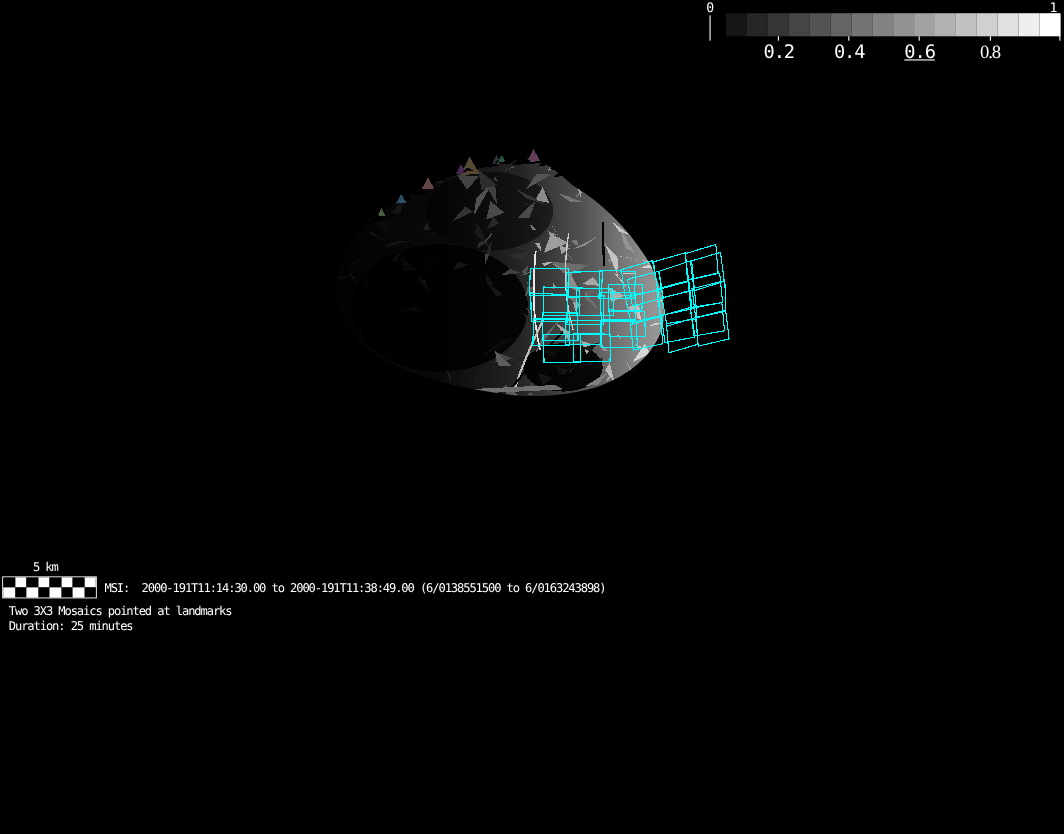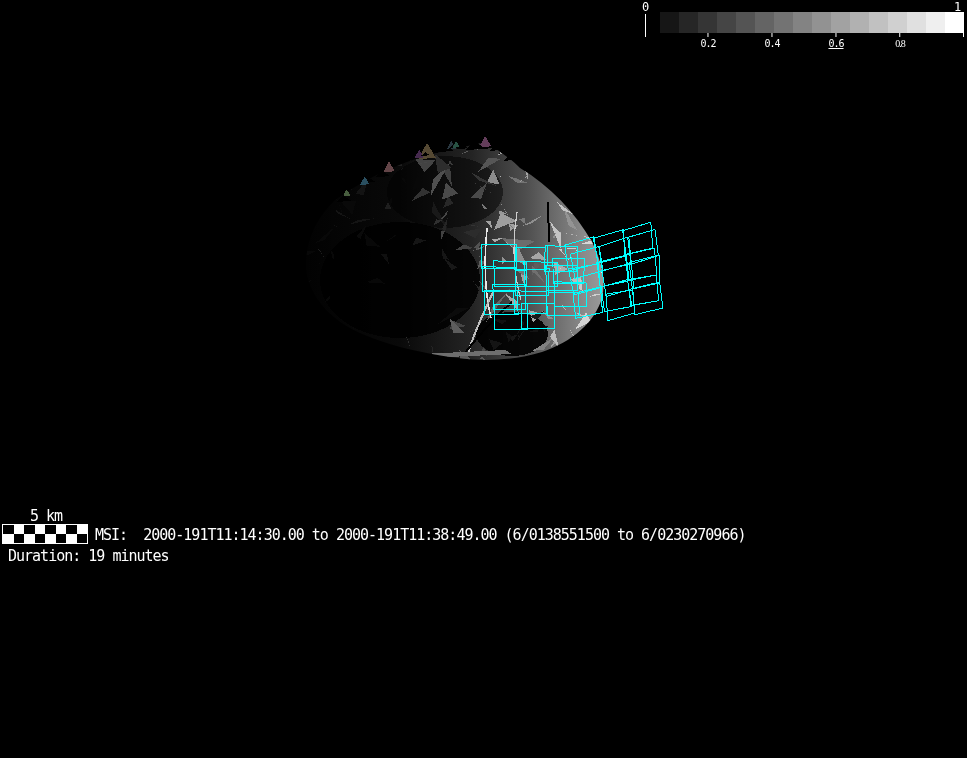--- a/index.html
+++ b/index.html
@@ -1,28 +1,28 @@
 <!DOCTYPE html>
 <html><head>
 <meta charset="utf-8">
 <style>
   html,body{margin:0;padding:0;background:#000;}
   body{position:relative;width:967px;height:758px;overflow:hidden;
        font-family:"DejaVu Sans Mono","Liberation Mono",monospace;color:#fff;}
   .abs{position:absolute;}
-  .txt{font-size:15px;letter-spacing:-1px;white-space:pre;line-height:14px;}
+  .txt{font-size:11px;letter-spacing:-1px;white-space:pre;line-height:14px;}
 
   
   #colorbar-strip{left:660px;top:12px;width:304px;height:21px;display:flex;}
   #colorbar-strip div{flex:1;}
   .cb-endlabel{top:0px;font-size:12px;letter-spacing:0;}
   .cb-tickline{width:1px;background:#fff;}
   .cb-tick{position:absolute;top:33px;transform:translateX(-50%);text-align:center;}
   .cb-tickmark{width:1px;height:4px;background:#fff;margin:0 auto;}
-  .cb-ticklabel{font-size:10px;letter-spacing:-1px;margin-top:1px;}
+  .cb-ticklabel{font-size:17px;letter-spacing:-1px;margin-top:1px;}
 
   
   #scale-checker{left:2px;top:524px;width:84px;height:18px;border:1px solid #fff;
     display:grid;grid-template-columns:repeat(8,1fr);grid-template-rows:repeat(2,1fr);}
   #scale-label{left:30px;top:509px;}
 
   #status-line{left:95px;top:528px;}
   #info-block{left:8px;top:549px;}
 
   #scene{left:280px;top:120px;width:400px;height:260px;}
@@ -372,17 +372,18 @@
       <div style="background: rgb(0, 0, 0);"></div>
       <div style="background: rgb(255, 255, 255);"></div>
       <div style="background: rgb(0, 0, 0);"></div>
       <div style="background: rgb(255, 255, 255);"></div>
       <div style="background: rgb(0, 0, 0);"></div>
       <div style="background: rgb(255, 255, 255);"></div>
       <div style="background: rgb(0, 0, 0);"></div>
     </div>
 </div>
 
-<div class="abs txt" id="status-line">MSI:  2000-191T11:14:30.00 to 2000-191T11:38:49.00 (6/0138551500 to 6/0230270966)</div>
+<div class="abs txt" id="status-line">MSI:  2000-191T11:14:30.00 to 2000-191T11:38:49.00 (6/0138551500 to 6/0163243898)</div>
 
 <div class="abs" id="info-block">
-  <div class="txt">Duration: 19 minutes</div>
+  <div class="txt">Two 3X3 Mosaics pointed at landmarks</div>
+  <div class="txt">Duration: 25 minutes</div>
 </div>
 
 </body></html>

